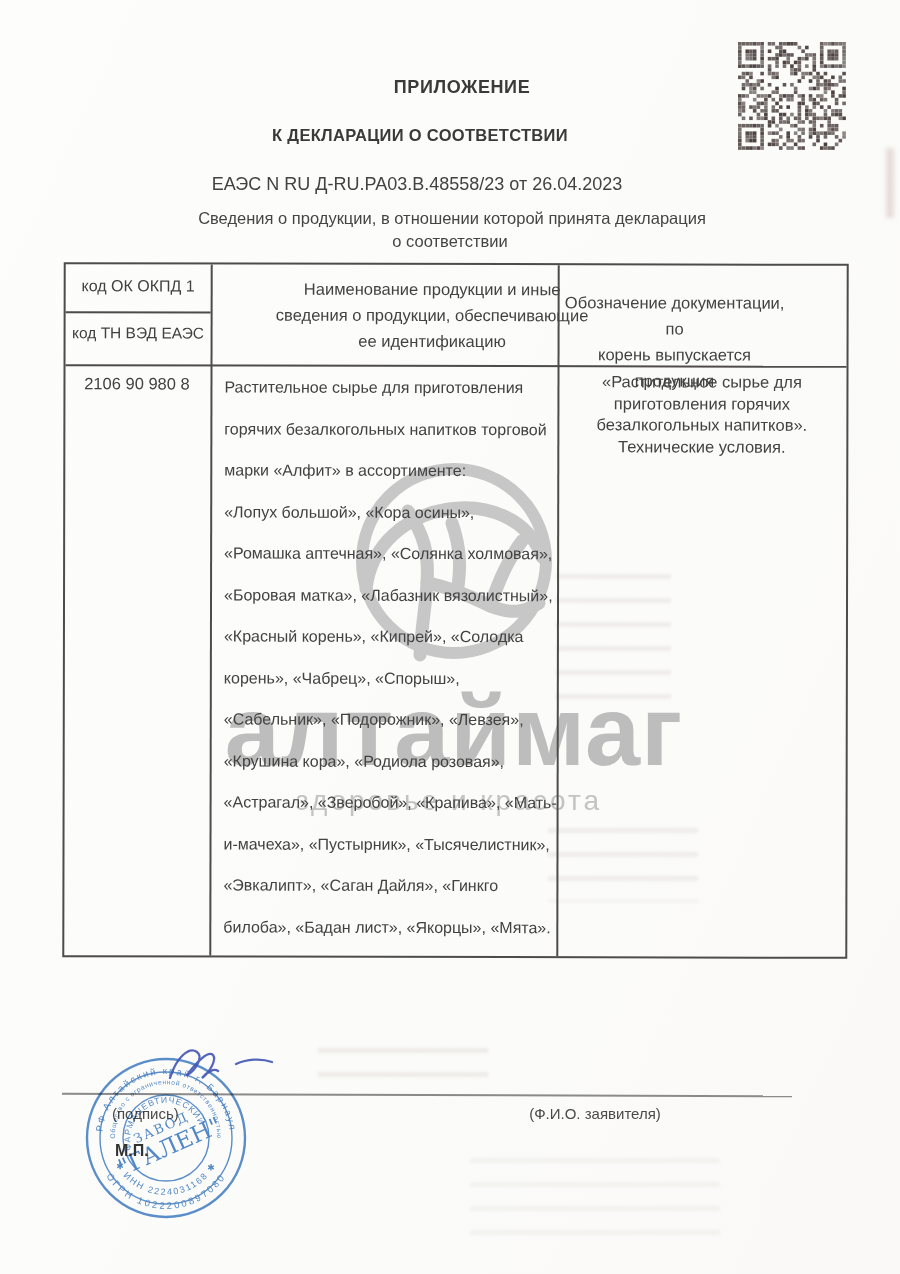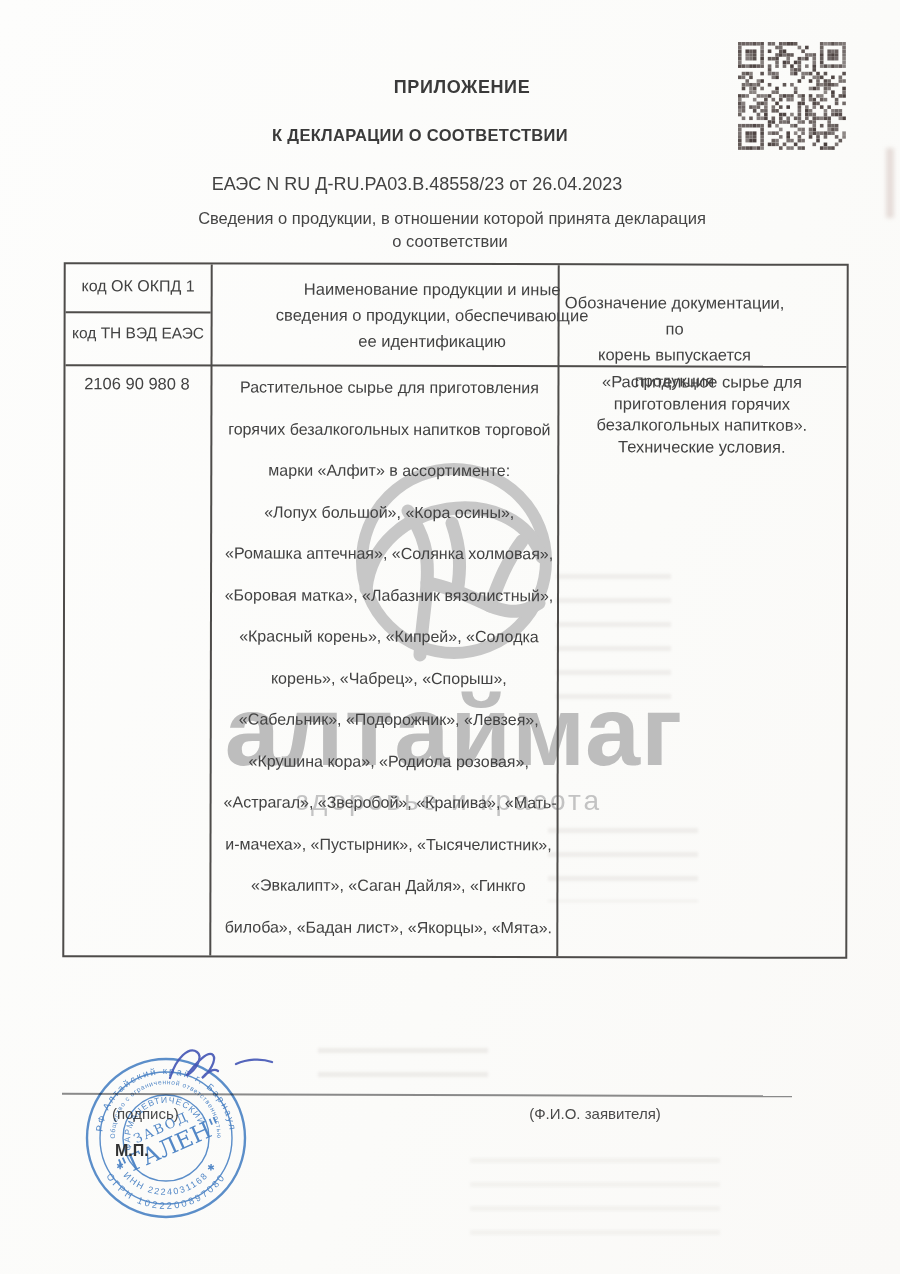--- a/index.html
+++ b/index.html
@@ -24,21 +24,21 @@
     letter-spacing:1px;color:#bdbdbd;line-height:1;}
   .wm-tag{top:785px;left:206px;width:486px;text-align:center;font-size:28px;color:#c3c3c3;letter-spacing:3px;}
 
   
   .doc-table{left:63px;top:263px;width:781px;height:691px;border:2px solid #4e4c4a;z-index:2;transform:rotate(.12deg);}
   .vline{position:absolute;top:0;bottom:0;width:2px;background:#4e4c4a;}
   .hline{position:absolute;height:2px;background:#4e4c4a;}
   .cell{position:absolute;font-size:16.5px;color:#424242;}
   .cell.center{text-align:center;}
   .hdr-line{line-height:26px;}
-  .p-line{line-height:41.5px;white-space:nowrap;text-align:center;}
+  .p-line{line-height:41.5px;white-space:nowrap;}
   .doc-line{line-height:21.5px;}
 
   
   .sig-line{left:62px;top:1094px;width:730px;height:2px;background:#8a8a8a;transform:rotate(.2deg);z-index:3;}
   .cap{font-size:15px;color:#4a4a4a;z-index:3;}
   .mp{left:115px;top:1142px;font-size:16px;font-weight:700;color:#333;z-index:6;}
 
   .smudge{background:repeating-linear-gradient(180deg,transparent 0 8px,#8a7f76 8px 13px,transparent 13px 24px);
     filter:blur(1.5px);z-index:0;}
   .streak{background:#cdb9b3;filter:blur(2px);opacity:.45;z-index:0;}

